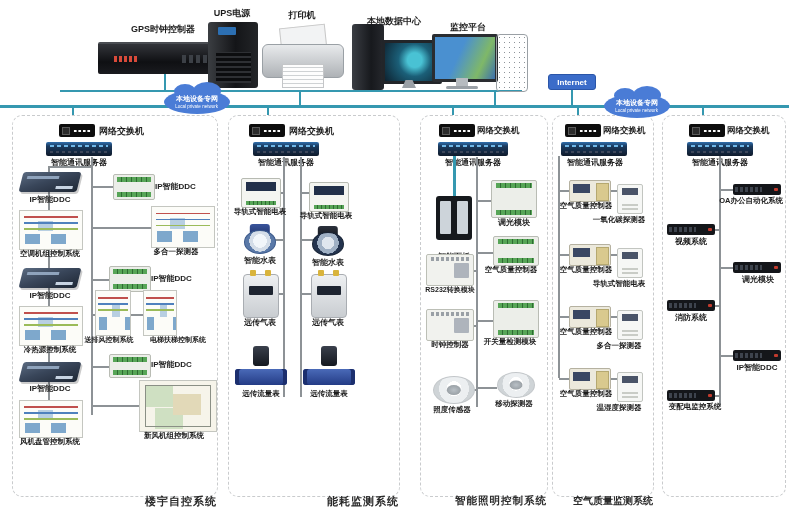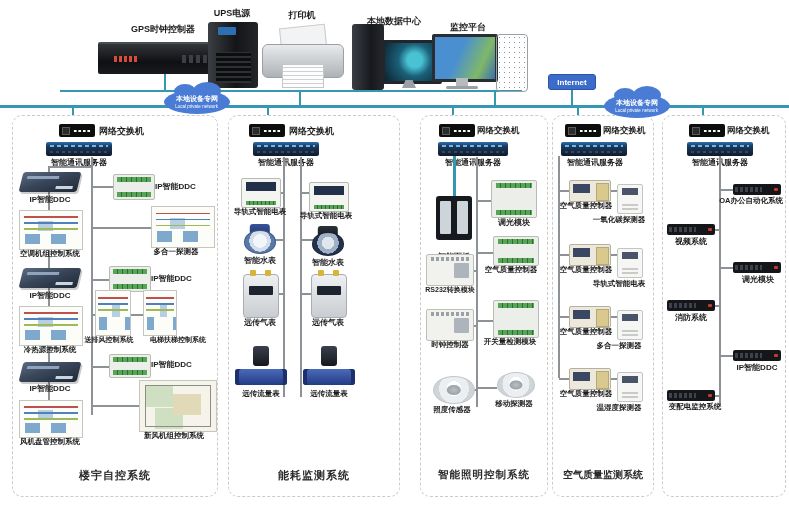--- a/index.html
+++ b/index.html
@@ -7,21 +7,21 @@
     position:relative;width:789px;height:508px;background:#fff;overflow:hidden;
     font-family:"Liberation Sans","DejaVu Sans",sans-serif;
   }
   
   .ln{position:absolute;background:#3598b0;}
   .tl{position:absolute;background:#8d9296;}
   
   .lbl{position:absolute;font-size:8px;font-weight:600;color:#1d1d1d;text-align:center;line-height:1.15;}
   .s7{font-size:7.5px}.s65{font-size:7px}.s85{font-size:8.5px}.s9{font-size:9px}
   .ta-l{text-align:left}
-  .title{position:absolute;font-size:11px;font-weight:bold;color:#2b2b2b;text-align:center;letter-spacing:1px;}
+  .title{position:absolute;font-size:11px;font-weight:bold;color:#2b2b2b;text-align:right;letter-spacing:1px;margin-top:26px;}
   
   .colbox{position:absolute;border:1.5px dashed #c9cbcd;border-radius:10px;background:#fff;}
   .rembox{position:absolute;border:1.5px solid #c3c6c9;border-radius:10px;background:#fff;}
   .ic{position:absolute;}
   
   .icon-switch{background:#0d0d0d;border-radius:2px;}
   .icon-switch::before{content:"";position:absolute;left:3px;top:3px;width:6px;height:6px;background:#2b2b2b;border:1px solid #5a5a5a;}
   .icon-switch::after{content:"";position:absolute;left:14px;top:4.5px;right:4px;height:4px;
     background-image:radial-gradient(circle,#fff 1.2px,transparent 1.4px);background-size:4.5px 4px;background-repeat:repeat-x;}
   .icon-server{background:linear-gradient(180deg,#2f6fae 0%,#1b3a5e 30%,#0f1a2b 100%);border-radius:2px;}

